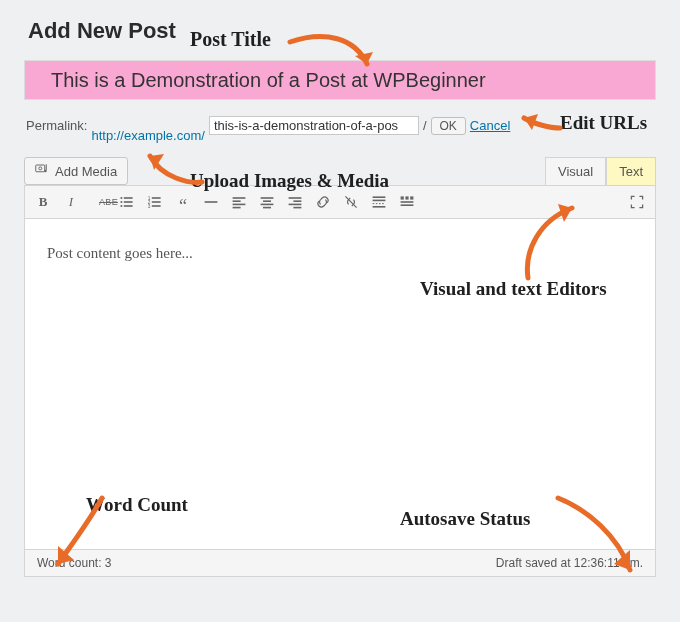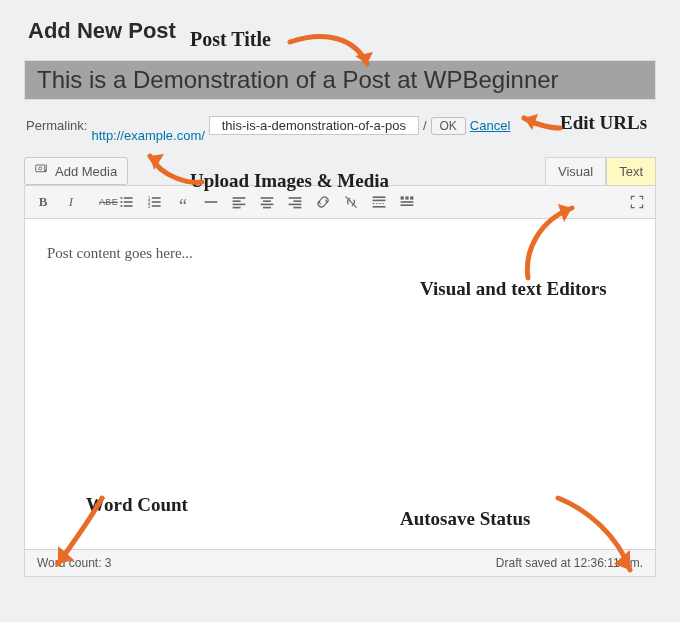--- a/index.html
+++ b/index.html
@@ -18,45 +18,44 @@
   }
   .page-title {
     font-size: 22px;
     font-weight: 700;
     color: #2b2b2b;
     margin: 0 0 16px 4px;
   }
   .title-input {
     width: 100%;
     height: 40px;
-    font-size: 24px;
-    padding: 4px 12px;
+    font-size: 20px;
+    padding: 4px 26px;
     border: 1px solid #dcdcdc;
-    background: #a3a3a3;
+    background: #f9a8d4;
     color: #333;
     outline: none;
   }
   .permalink-bar {
     display: flex;
     align-items: center;
     gap: 4px;
     font-size: 13px;
     color: #555;
     margin: 8px 2px 14px 2px;
     flex-wrap: wrap;
   }
   .permalink-bar .url-text { color: #0073aa; margin-top: 20px; }
   .slug-input {
     font-size: 13px;
     padding: 1px 4px;
     border: 1px solid #c8c8c8;
     width: 210px;
     background: #fff;
     color: #333;
-    text-align: center;
   }
   .small-btn {
     font-size: 12px;
     padding: 1px 8px;
     background: #f5f5f5;
     border: 1px solid #bfbfbf;
     border-radius: 3px;
     color: #555;
     cursor: pointer;
   }

